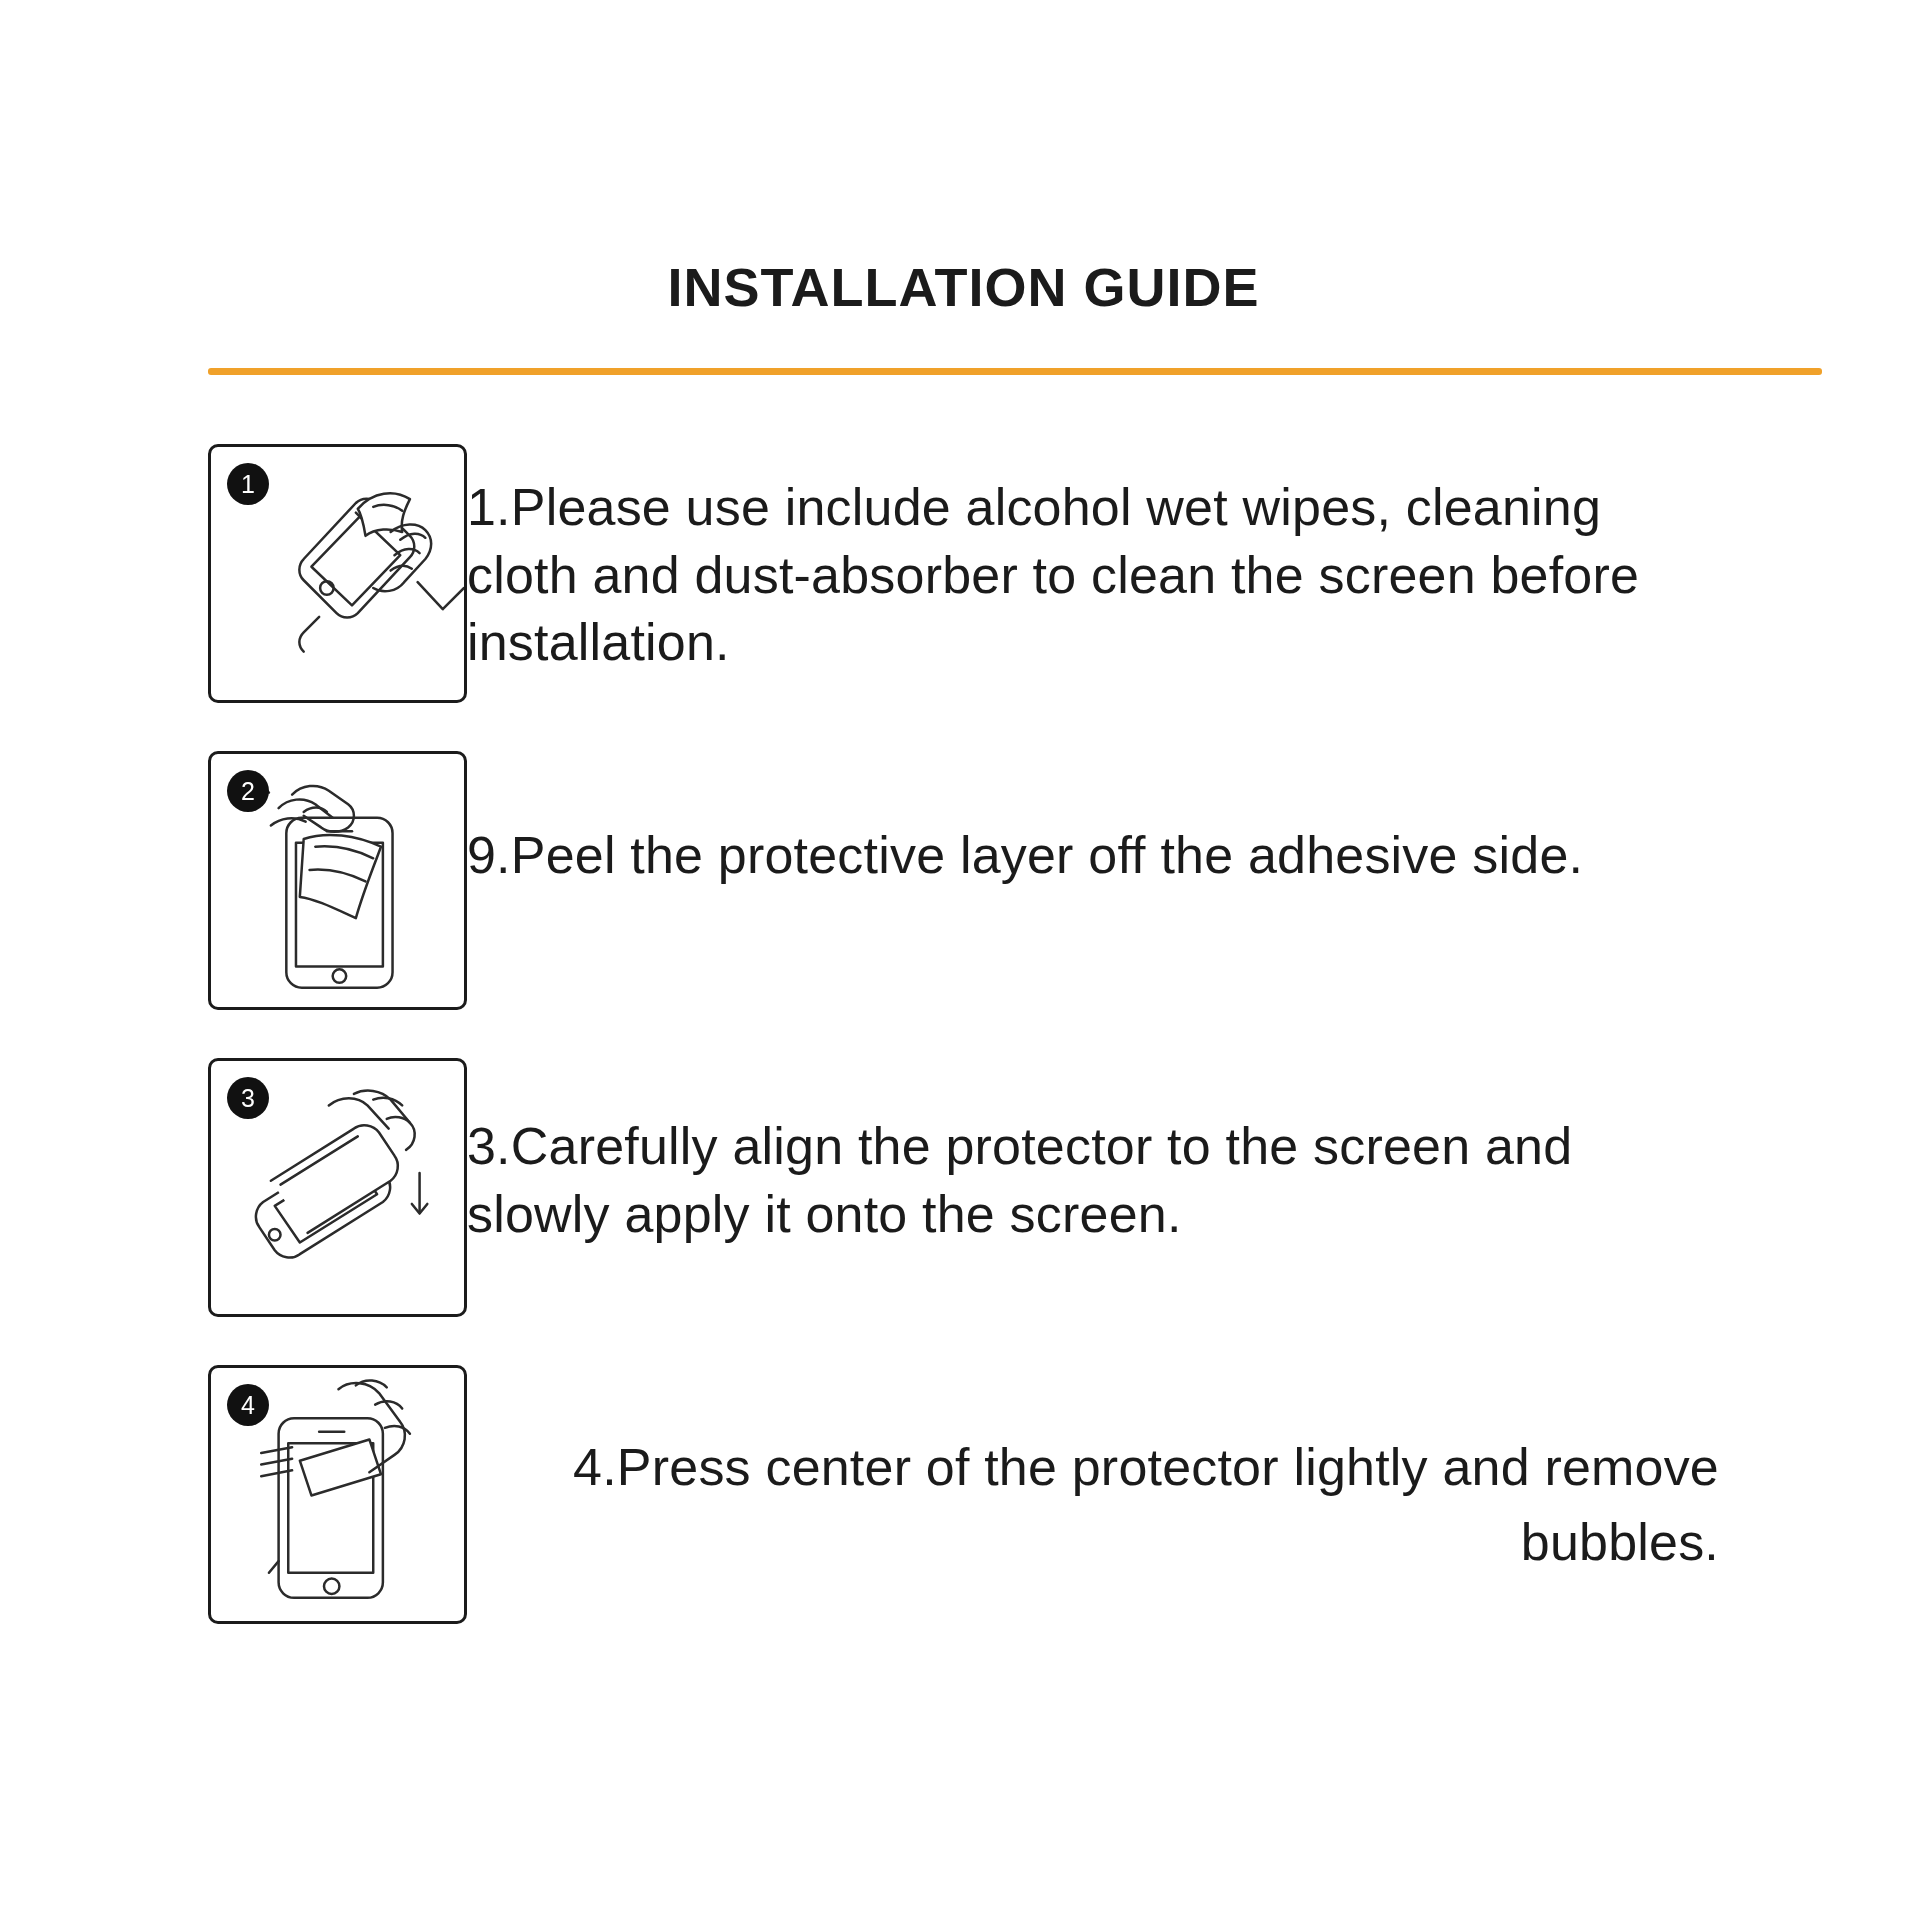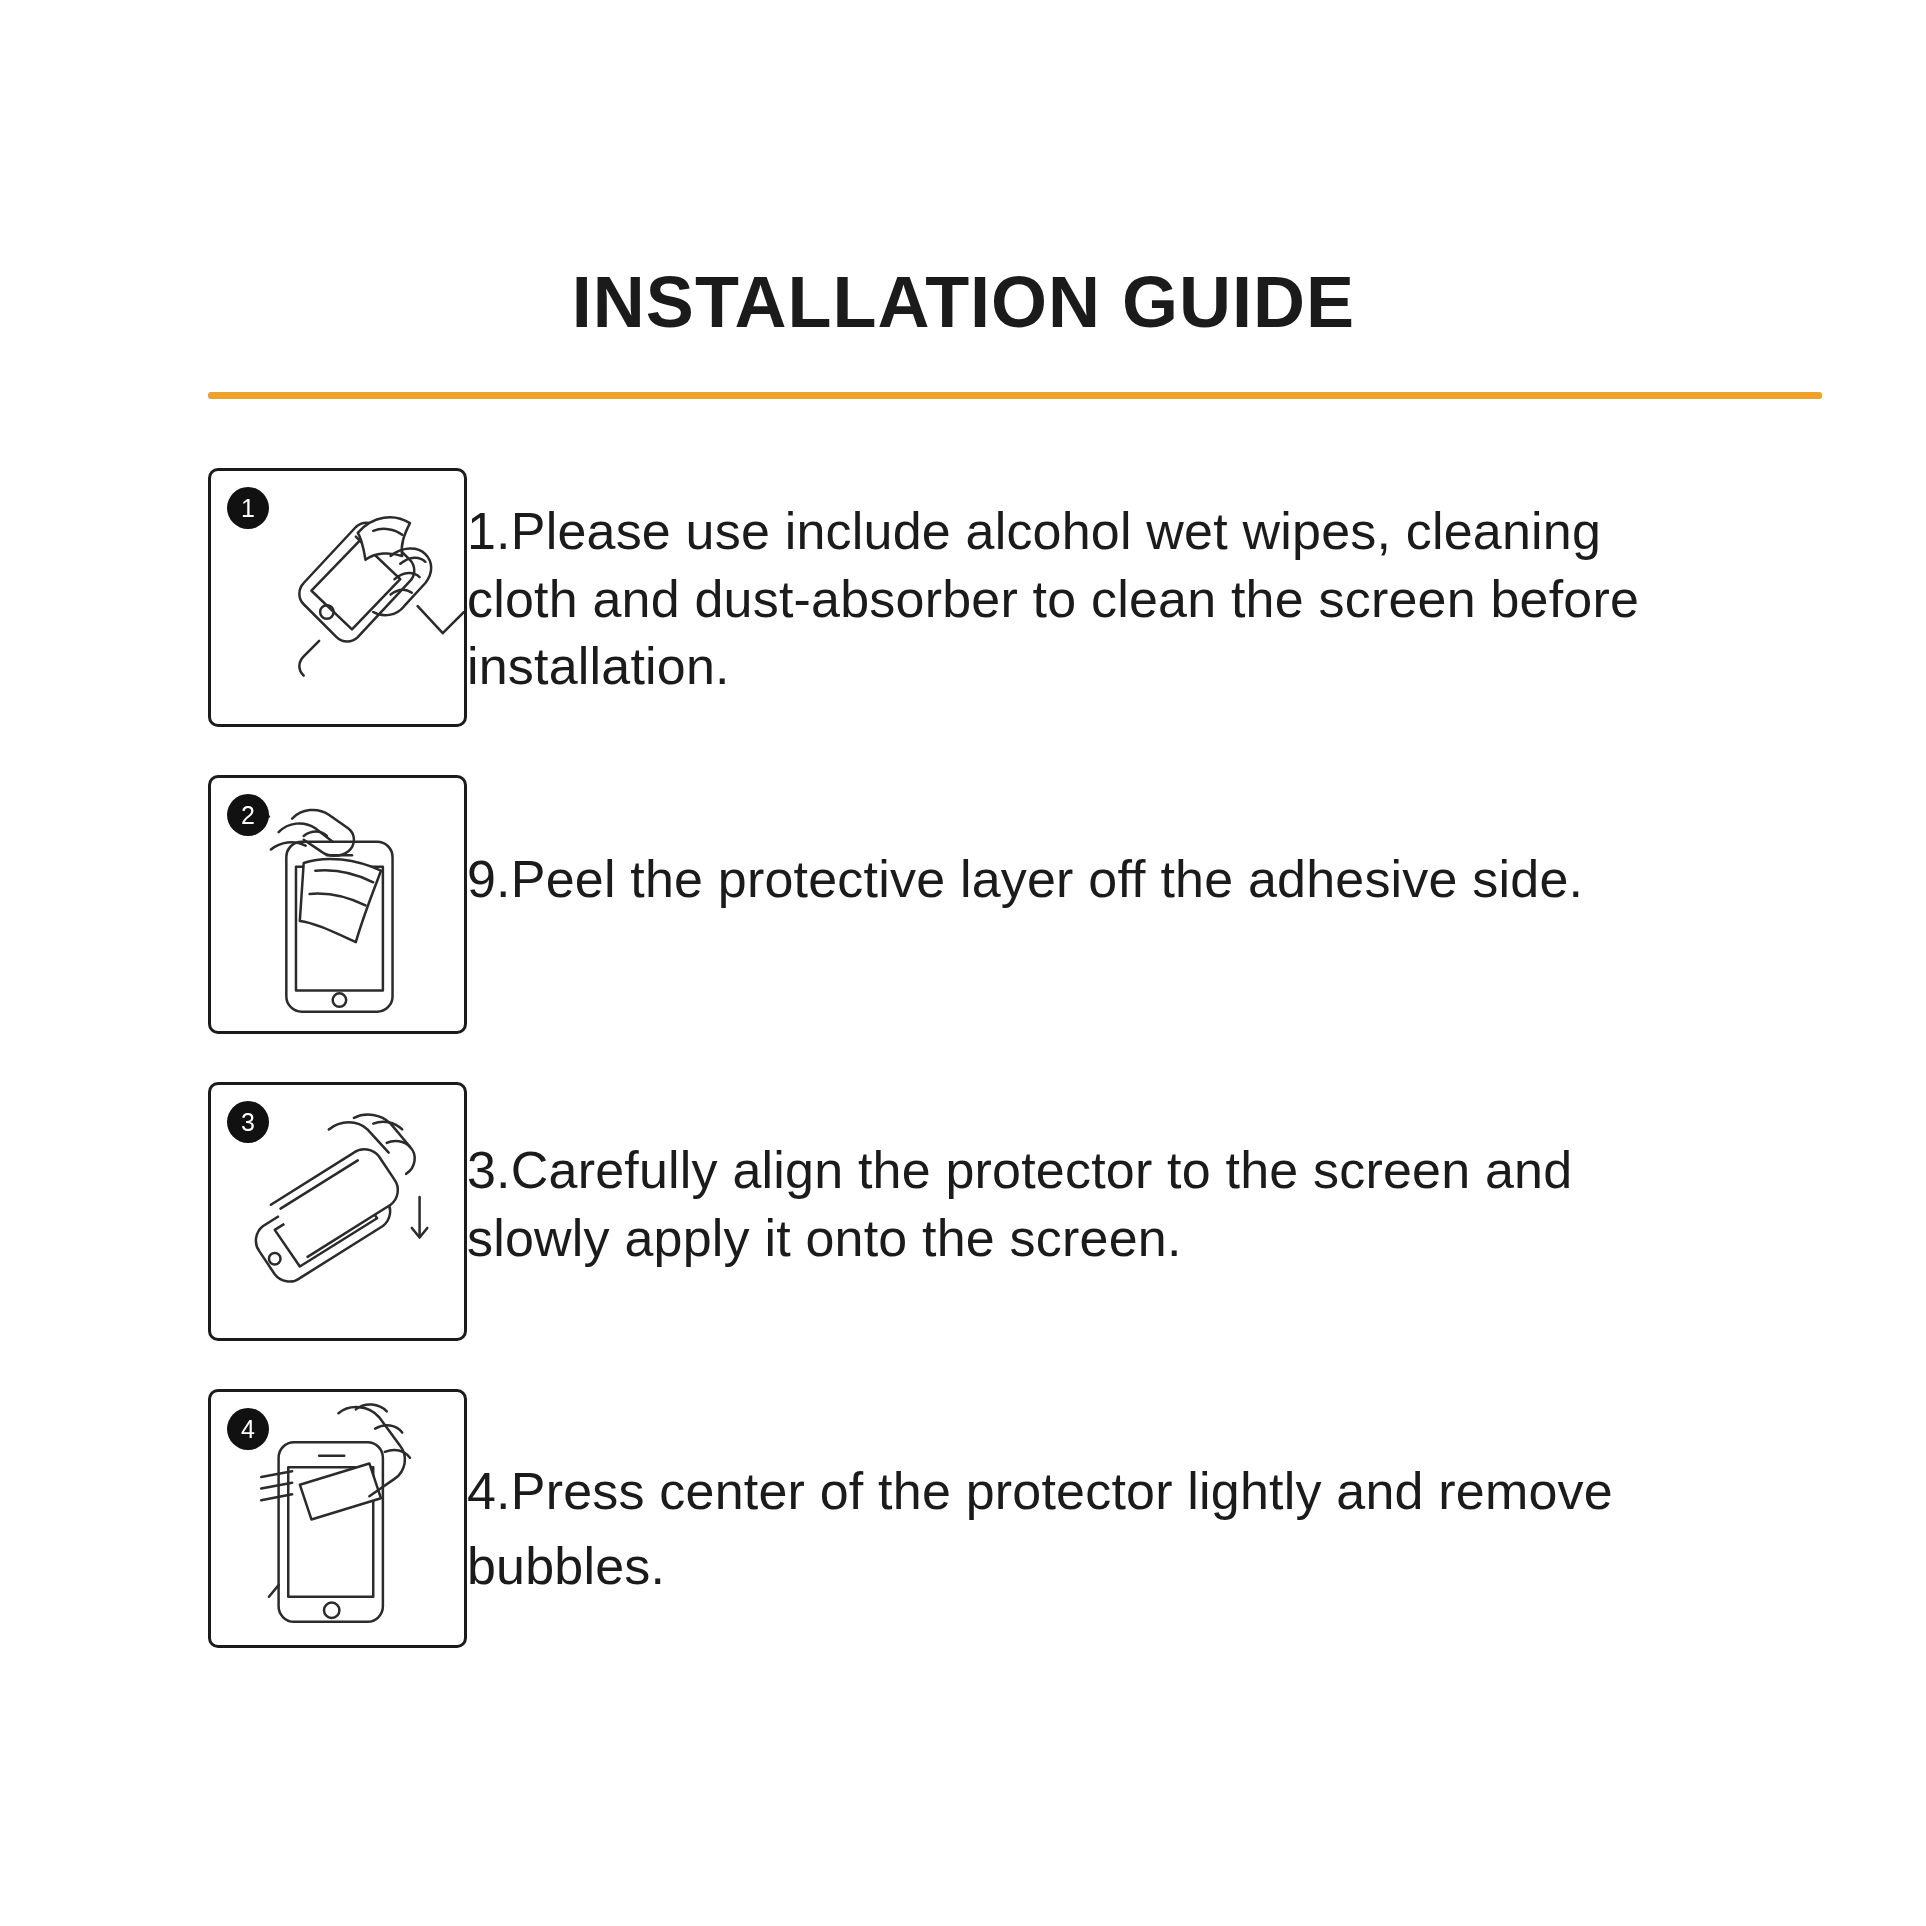--- a/index.html
+++ b/index.html
@@ -15,24 +15,24 @@
     overflow: hidden;
   }
   .page {
     position: relative;
     width: 1927px;
     height: 1927px;
     box-sizing: border-box;
     padding: 0 208px;
   }
   .title {
-    margin: 14px;
+    margin: 8px;
     padding-top: 252px;
     text-align: center;
-    font-size: 72px;
+    font-size: 54px;
     font-weight: bold;
     letter-spacing: 1px;
     color: #1b1b1b;
     line-height: 1;
   }
   .rule {
     margin: 54px auto 0 auto;
     width: 1614px;
     height: 7px;
     background: #f0a12a;
@@ -82,21 +82,21 @@
   .text {
     flex: 1 1 auto;
     padding-top: 30px;
     font-size: 52px;
     line-height: 1.30;
     color: #1b1b1b;
     letter-spacing: 0.2px;
   }
   .step-2 .text { padding-top: 71px; }
   .step-3 .text { padding-top: 55px; }
-  .step-4 .text { padding-top: 65px; line-height: 1.45;}
+  .step-4 .text { padding-top: 65px; line-height: 1.45; text-align: right;}
 </style>
 </head>
 <body>
 
 <div class="page">
 
   <h1 class="title">INSTALLATION GUIDE</h1>
   <div class="rule"></div>
 
   <div class="steps">

